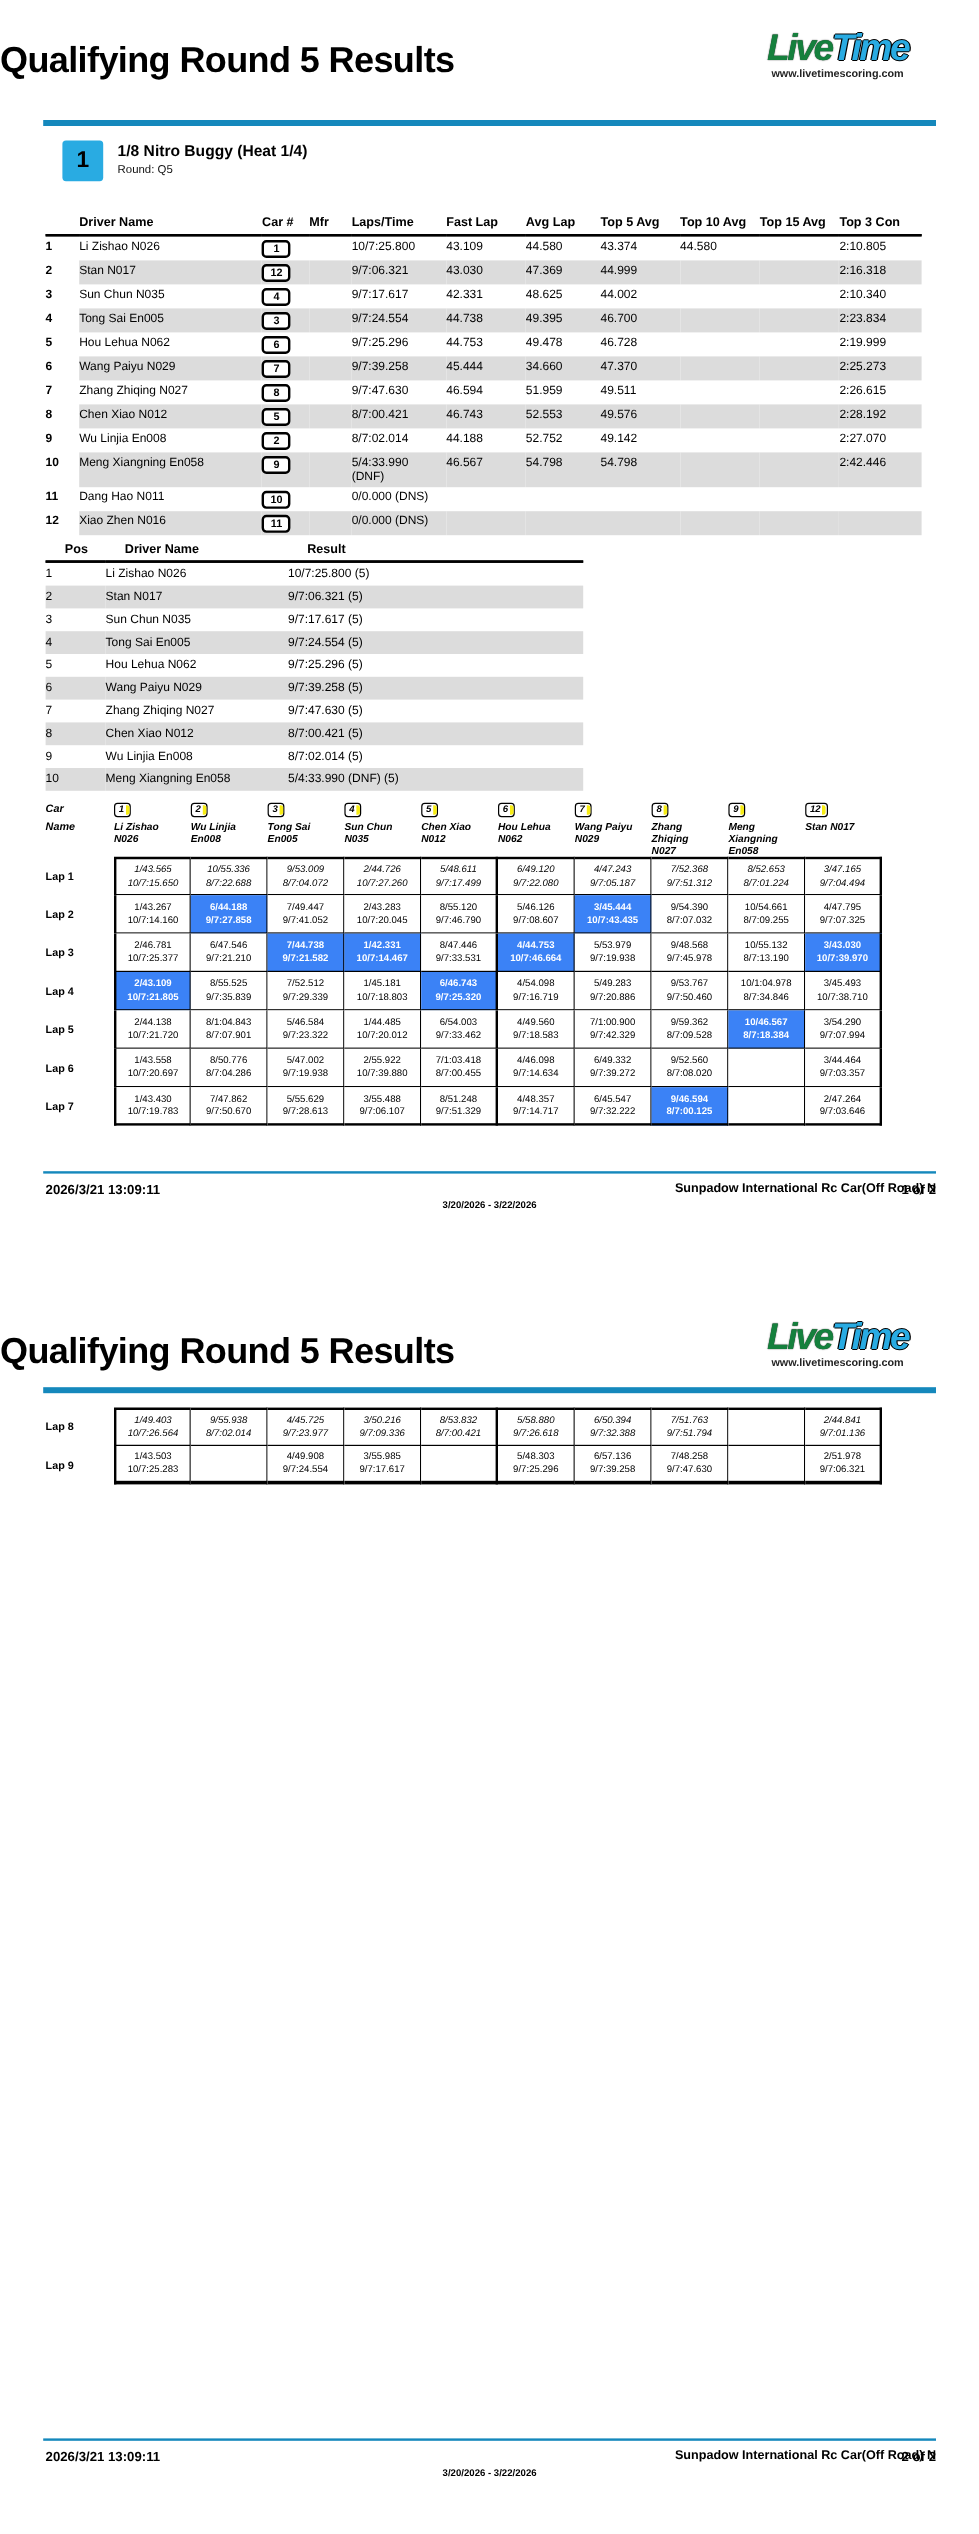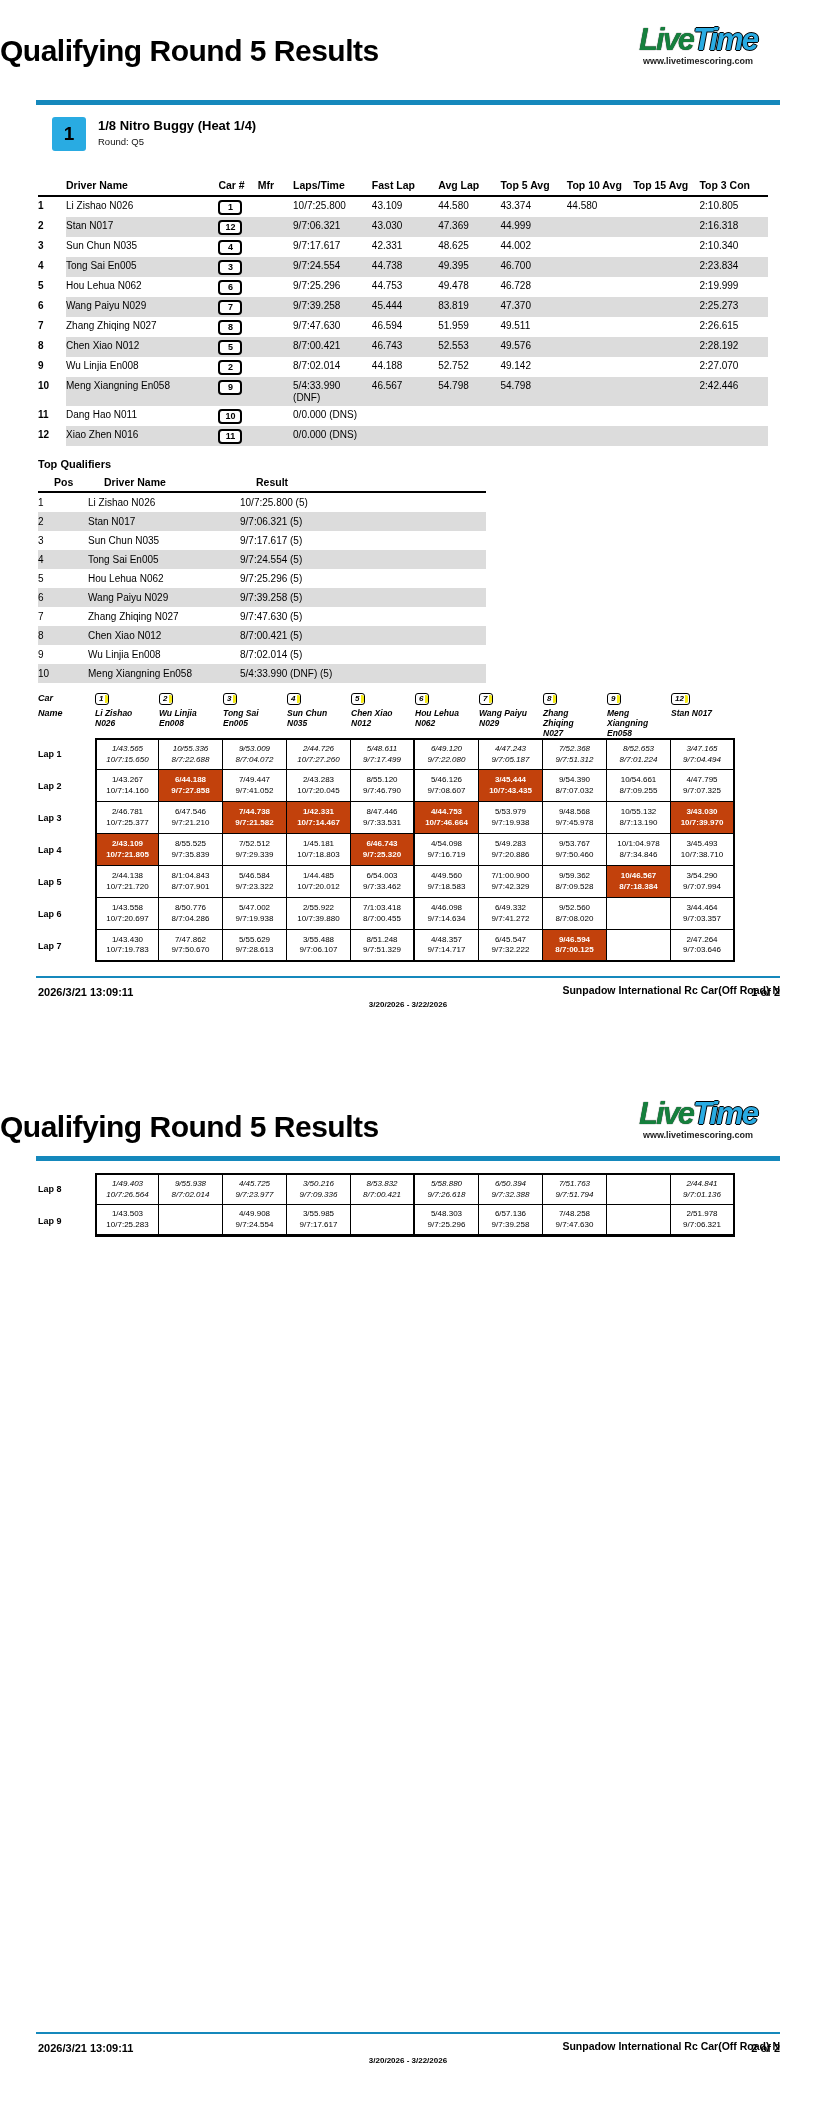--- a/index.html
+++ b/index.html
@@ -81,21 +81,21 @@
     border-right:1px solid #000;border-bottom:1px solid #000;
     display:flex;flex-direction:column;align-items:center;justify-content:center;
     font-size:8px;line-height:10.5px;text-align:center;background:#fff;
   }
   .lc-row .lc-cell.c0{border-left:2px solid #000;}
   .lc-row.first .lc-cell{border-top:2px solid #000;font-style:italic;}
   .lc-cell.c4{border-right-width:2px;}
   .lc-cell.c9{border-right-width:2px;}
   .lc-row.last .lc-cell{border-bottom-width:2px;}
   .lc-row.heavy .lc-cell{border-bottom-width:3px;}
-  .lc-cell.hl{background:#c2410c;color:#fff;font-weight:bold;}
+  .lc-cell.hl{background:#3b82f6;color:#fff;font-weight:bold;}
 
   
   .page-footer{
     position:absolute;left:36px;right:36px;top:976px;
     border-top:2px solid var(--blue,#1588BC);padding-top:6px;
   }
   .f-left{position:absolute;left:2px;top:8px;font-size:11px;font-weight:bold;}
   .f-right{position:absolute;right:0px;top:8px;font-size:11px;font-weight:bold;}
   .f-center{text-align:right;font-size:10.5px;font-weight:bold;}
   .f-dates{text-align:center;font-size:8px;font-weight:bold;margin-top:4px;}
@@ -230,21 +230,21 @@
           </tr>
           <tr class="stripe">
             <td class="pos">6</td>
             <td>Wang Paiyu N029</td>
             <td><span class="car-badge">7</span></td>
             <td></td>
             <td>
               <div class="dnf-line">9/7:39.258</div>
             </td>
             <td>45.444</td>
-            <td>83.819</td>
+            <td>34.660</td>
             <td>47.370</td>
             <td></td>
             <td></td>
             <td>2:25.273</td>
           </tr>
           <tr>
             <td class="pos">7</td>
             <td>Zhang Zhiqing N027</td>
             <td><span class="car-badge">8</span></td>
             <td></td>
@@ -330,21 +330,20 @@
             <td></td>
             <td></td>
             <td></td>
             <td></td>
             <td></td>
             <td></td>
           </tr>
         </tbody>
     </table>
 
-    <div class="tq-title">Top Qualifiers</div>
     <table class="tq">
       <colgroup>
           <col style="width:50px">
           <col style="width:152px">
           <col style="width:246px">
         </colgroup>
       <thead>
           <tr id="tq-head">
             <th>Pos</th>
             <th>Driver Name</th>
@@ -669,21 +668,21 @@
             <div class="lc-cell c4">
               <div>7/1:03.418</div>
               <div>8/7:00.455</div>
             </div>
             <div class="lc-cell c5">
               <div>4/46.098</div>
               <div>9/7:14.634</div>
             </div>
             <div class="lc-cell c6">
               <div>6/49.332</div>
-              <div>9/7:41.272</div>
+              <div>9/7:39.272</div>
             </div>
             <div class="lc-cell c7">
               <div>9/52.560</div>
               <div>8/7:08.020</div>
             </div>
             <div class="lc-cell c8"></div>
             <div class="lc-cell c9">
               <div>3/44.464</div>
               <div>9/7:03.357</div>
             </div>

